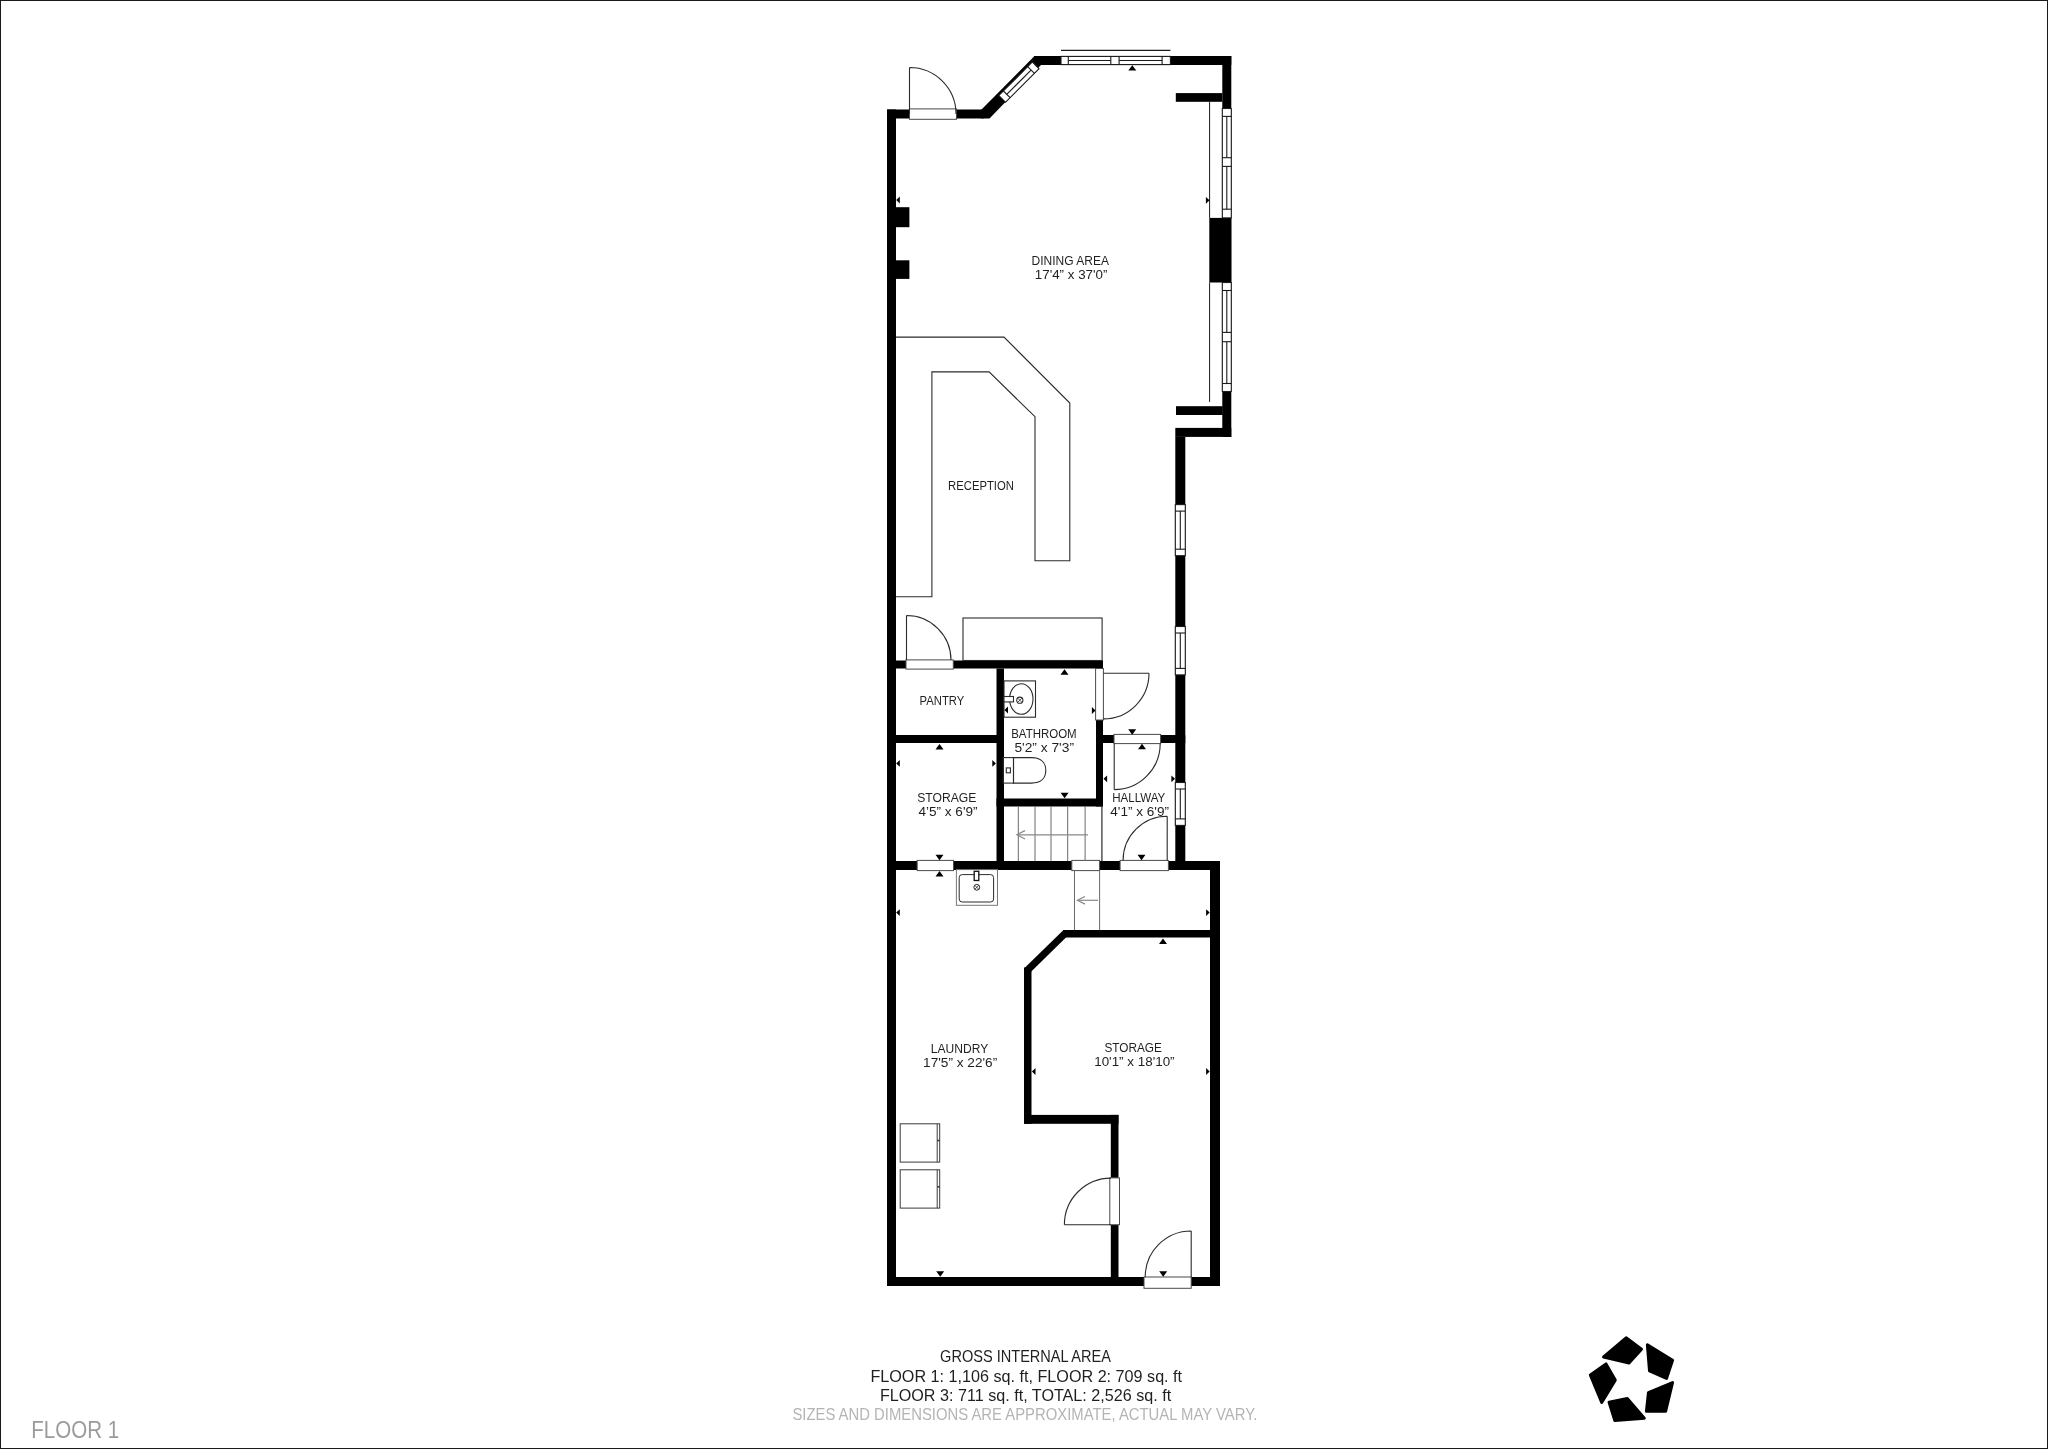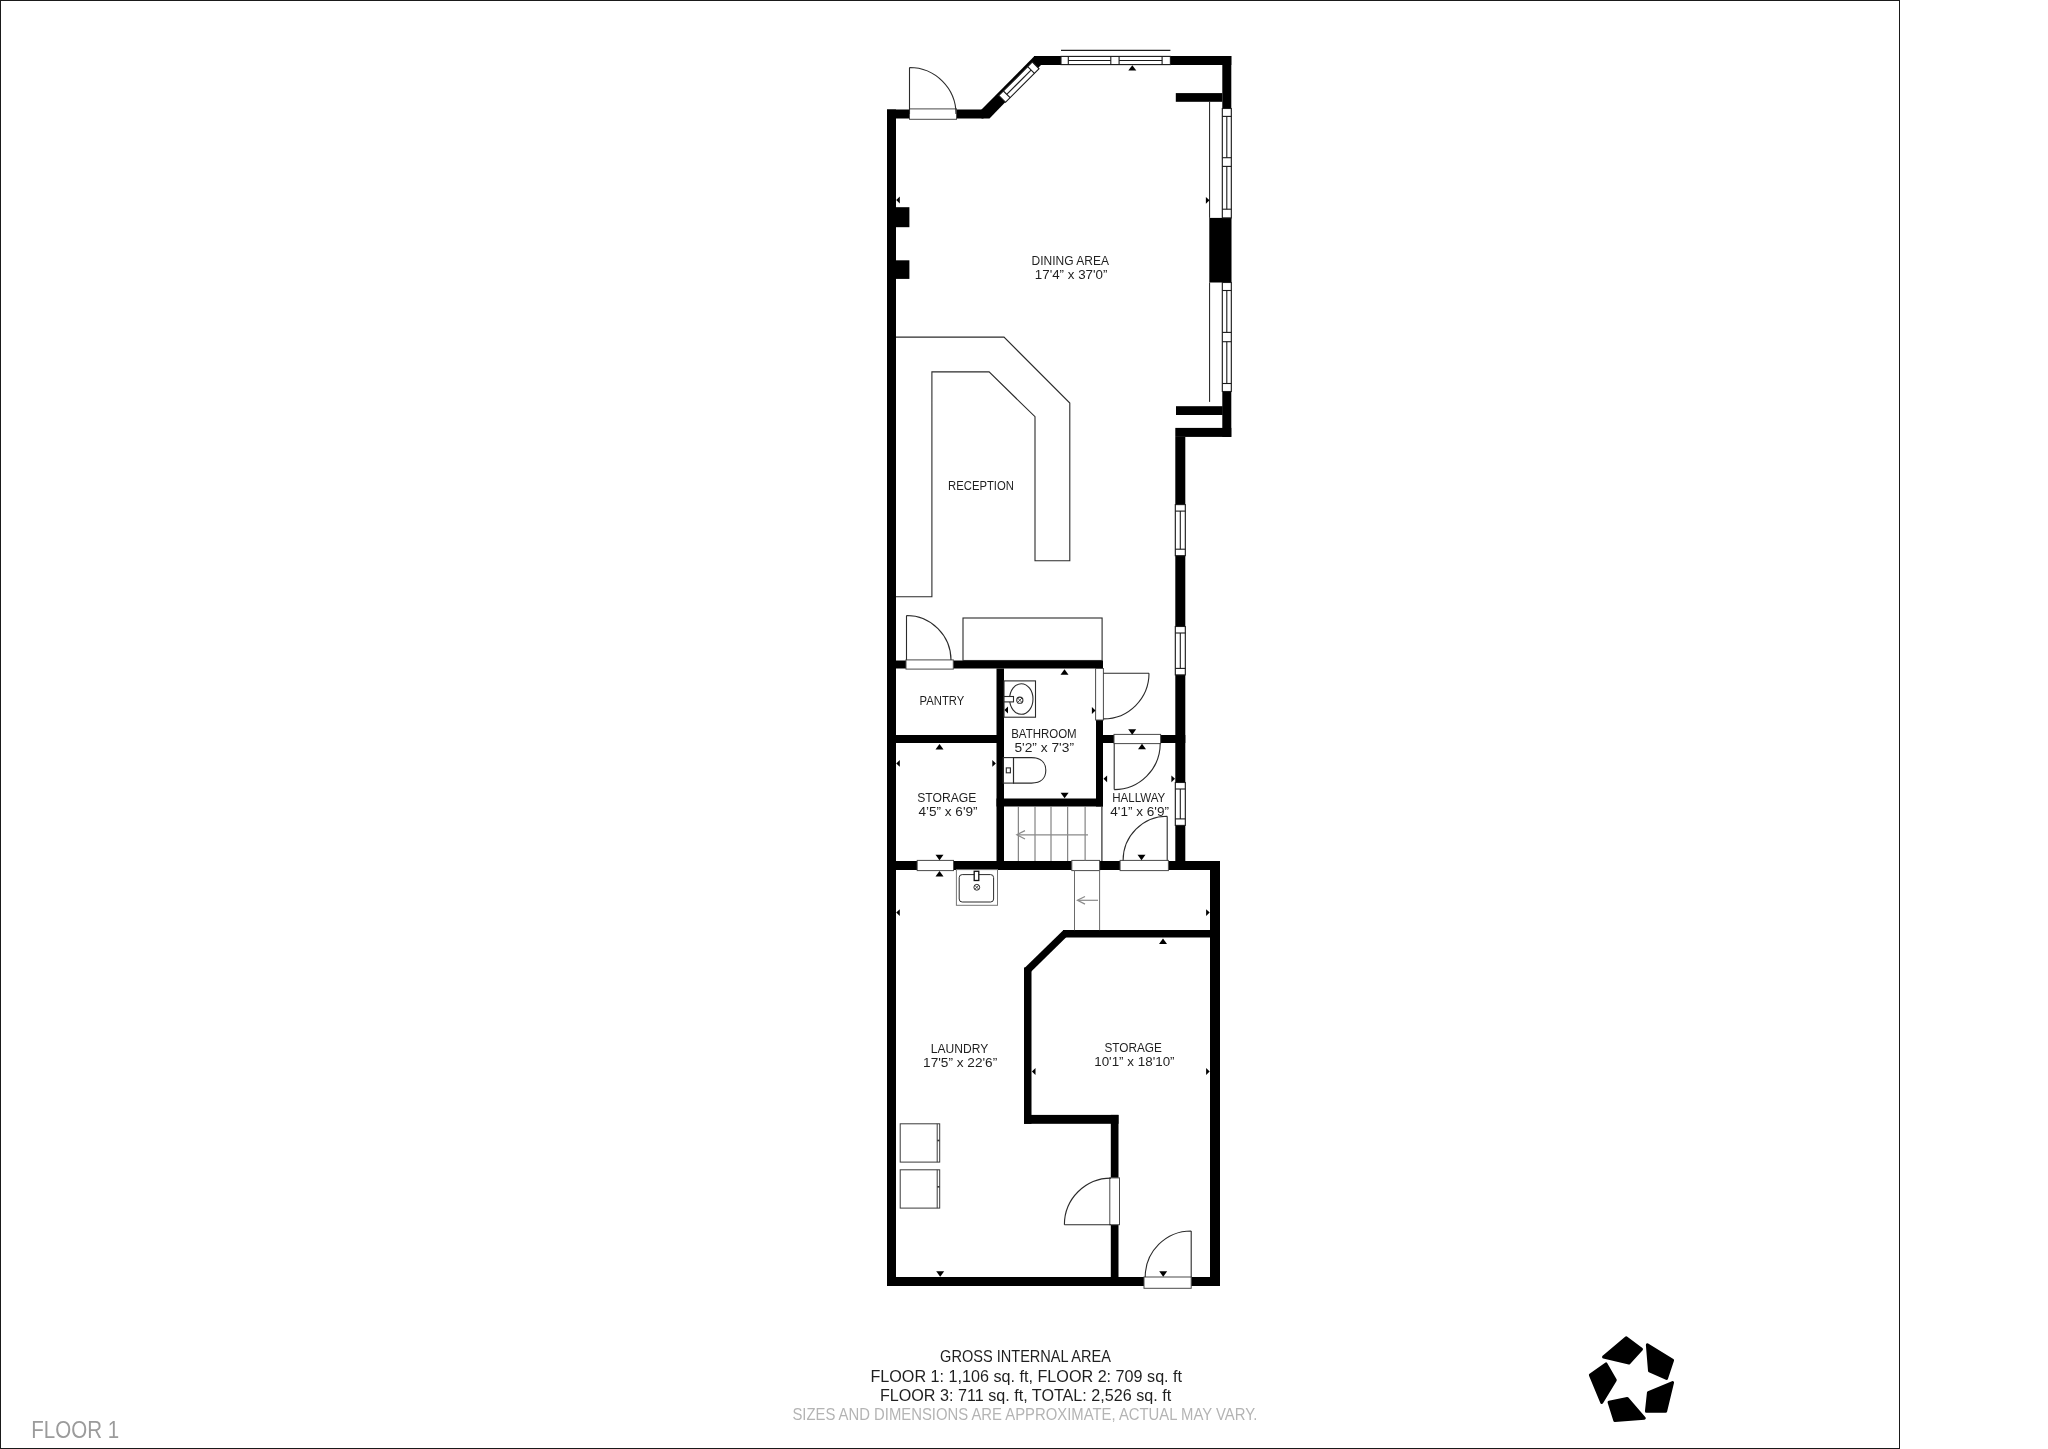--- a/index.html
+++ b/index.html
@@ -1,16 +1,16 @@
 <!DOCTYPE html>
 <html><head>
 <meta charset="utf-8">
 <style>
   html,body{margin:0;padding:0;background:#fff;}
-  #canvas{position:relative;width:1900px;height:1449px;background:#ffffff;box-sizing:border-box;border:1px solid #1a1a1a;}
+  #canvas{position:relative;width:2048px;height:1449px;background:#ffffff;box-sizing:border-box;border:1px solid #1a1a1a;}
   svg{position:absolute;left:0;top:0;}
   text{font-family:"Liberation Sans", sans-serif;fill:#1f1f1f;}
   .lbl{font-size:12.5px;}
   .ftr{font-size:16.5px;}
 </style>
 </head>
 <body>
 <div id="canvas">
 <svg width="2046" height="1447" viewBox="0 0 2046 1447">
 <g fill="#000" stroke="none">

